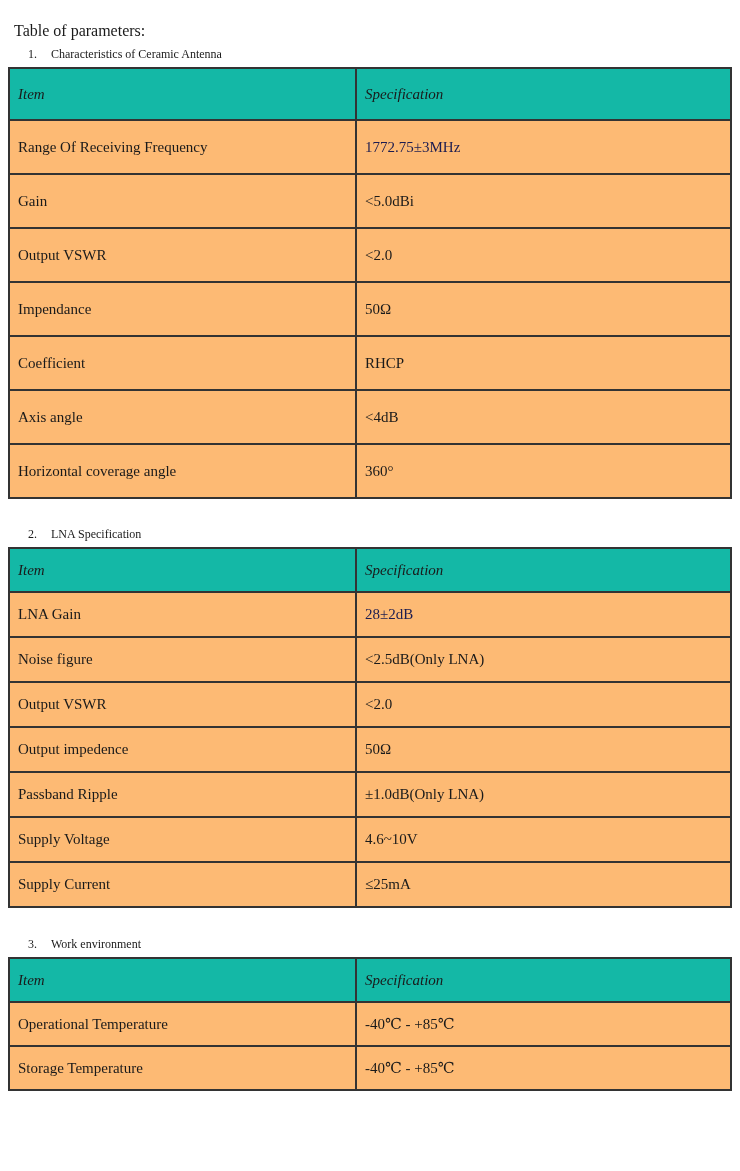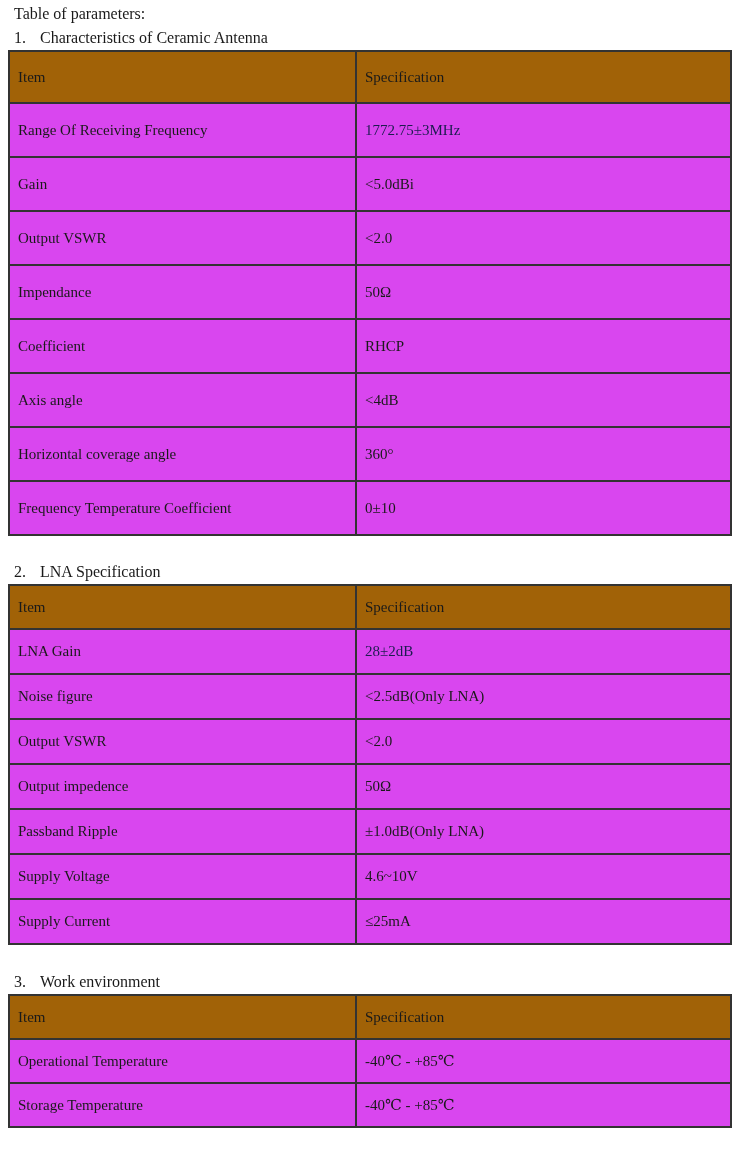--- a/index.html
+++ b/index.html
@@ -8,31 +8,31 @@
     background: #ffffff;
   }
   body {
     width: 740px;
     height: 1171px;
     overflow: hidden;
     font-family: "Liberation Serif", "DejaVu Serif", "DejaVu Sans", serif;
     color: #1a1a1a;
   }
   .doc {
-    padding: 3px 8px 0 8px;
+    padding: 20px 8px 0 8px;
   }
   .doc-title {
     font-size: 16px;
     line-height: 22px;
     margin: 0 0 0 6px;
   }
   .heading {
-    font-size: 16px;
+    font-size: 12px;
     line-height: 21px;
-    margin: 0 0 2px 6px;
+    margin: 0 0 2px 20px;
     white-space: nowrap;
   }
   .h-num { display: inline-block; }
   .h-text { display: inline-block; margin-left: 14px; }
   .heading-1 { margin-top: 2px; }
   .heading-2 { margin-top: 25px; }
   .heading-3 { margin-top: 26px; }
 
   table.spec-table {
     border-collapse: collapse;
@@ -43,24 +43,25 @@
   table.spec-table td {
     border: 2px solid #333333;
     padding: 0 0 0 8px;
     font-size: 15px;
     font-weight: normal;
     text-align: left;
     vertical-align: middle;
     overflow: hidden;
   }
   table.spec-table th {
-    background: #a16207;
+    background: #14b8a6;
+    font-style: italic;
   }
   table.spec-table td {
-    background: #d946ef;
+    background: #fdba74;
   }
   .col-item { width: 337px; }
 
   
   table.t1 th { height: 50px; }
   table.t1 td { height: 52px; }
   table.t2 th { height: 42px; }
   table.t2 td { height: 43px; }
   table.t3 th { height: 42px; }
   table.t3 td { height: 42px; }
@@ -110,24 +111,20 @@
         <td>Coefficient</td>
         <td>RHCP</td>
       </tr>
       <tr>
         <td>Axis angle</td>
         <td>&lt;4dB</td>
       </tr>
       <tr>
         <td>Horizontal coverage angle</td>
         <td>360°</td>
-      </tr>
-      <tr>
-        <td>Frequency Temperature Coefficient</td>
-        <td>0±10</td>
       </tr>
     </tbody>
   </table>
 
   <div class="heading heading-2">
     <span class="h-num">2.</span><span class="h-text">LNA Specification</span>
   </div>
   <table class="spec-table t2">
     <thead>
       <tr>

